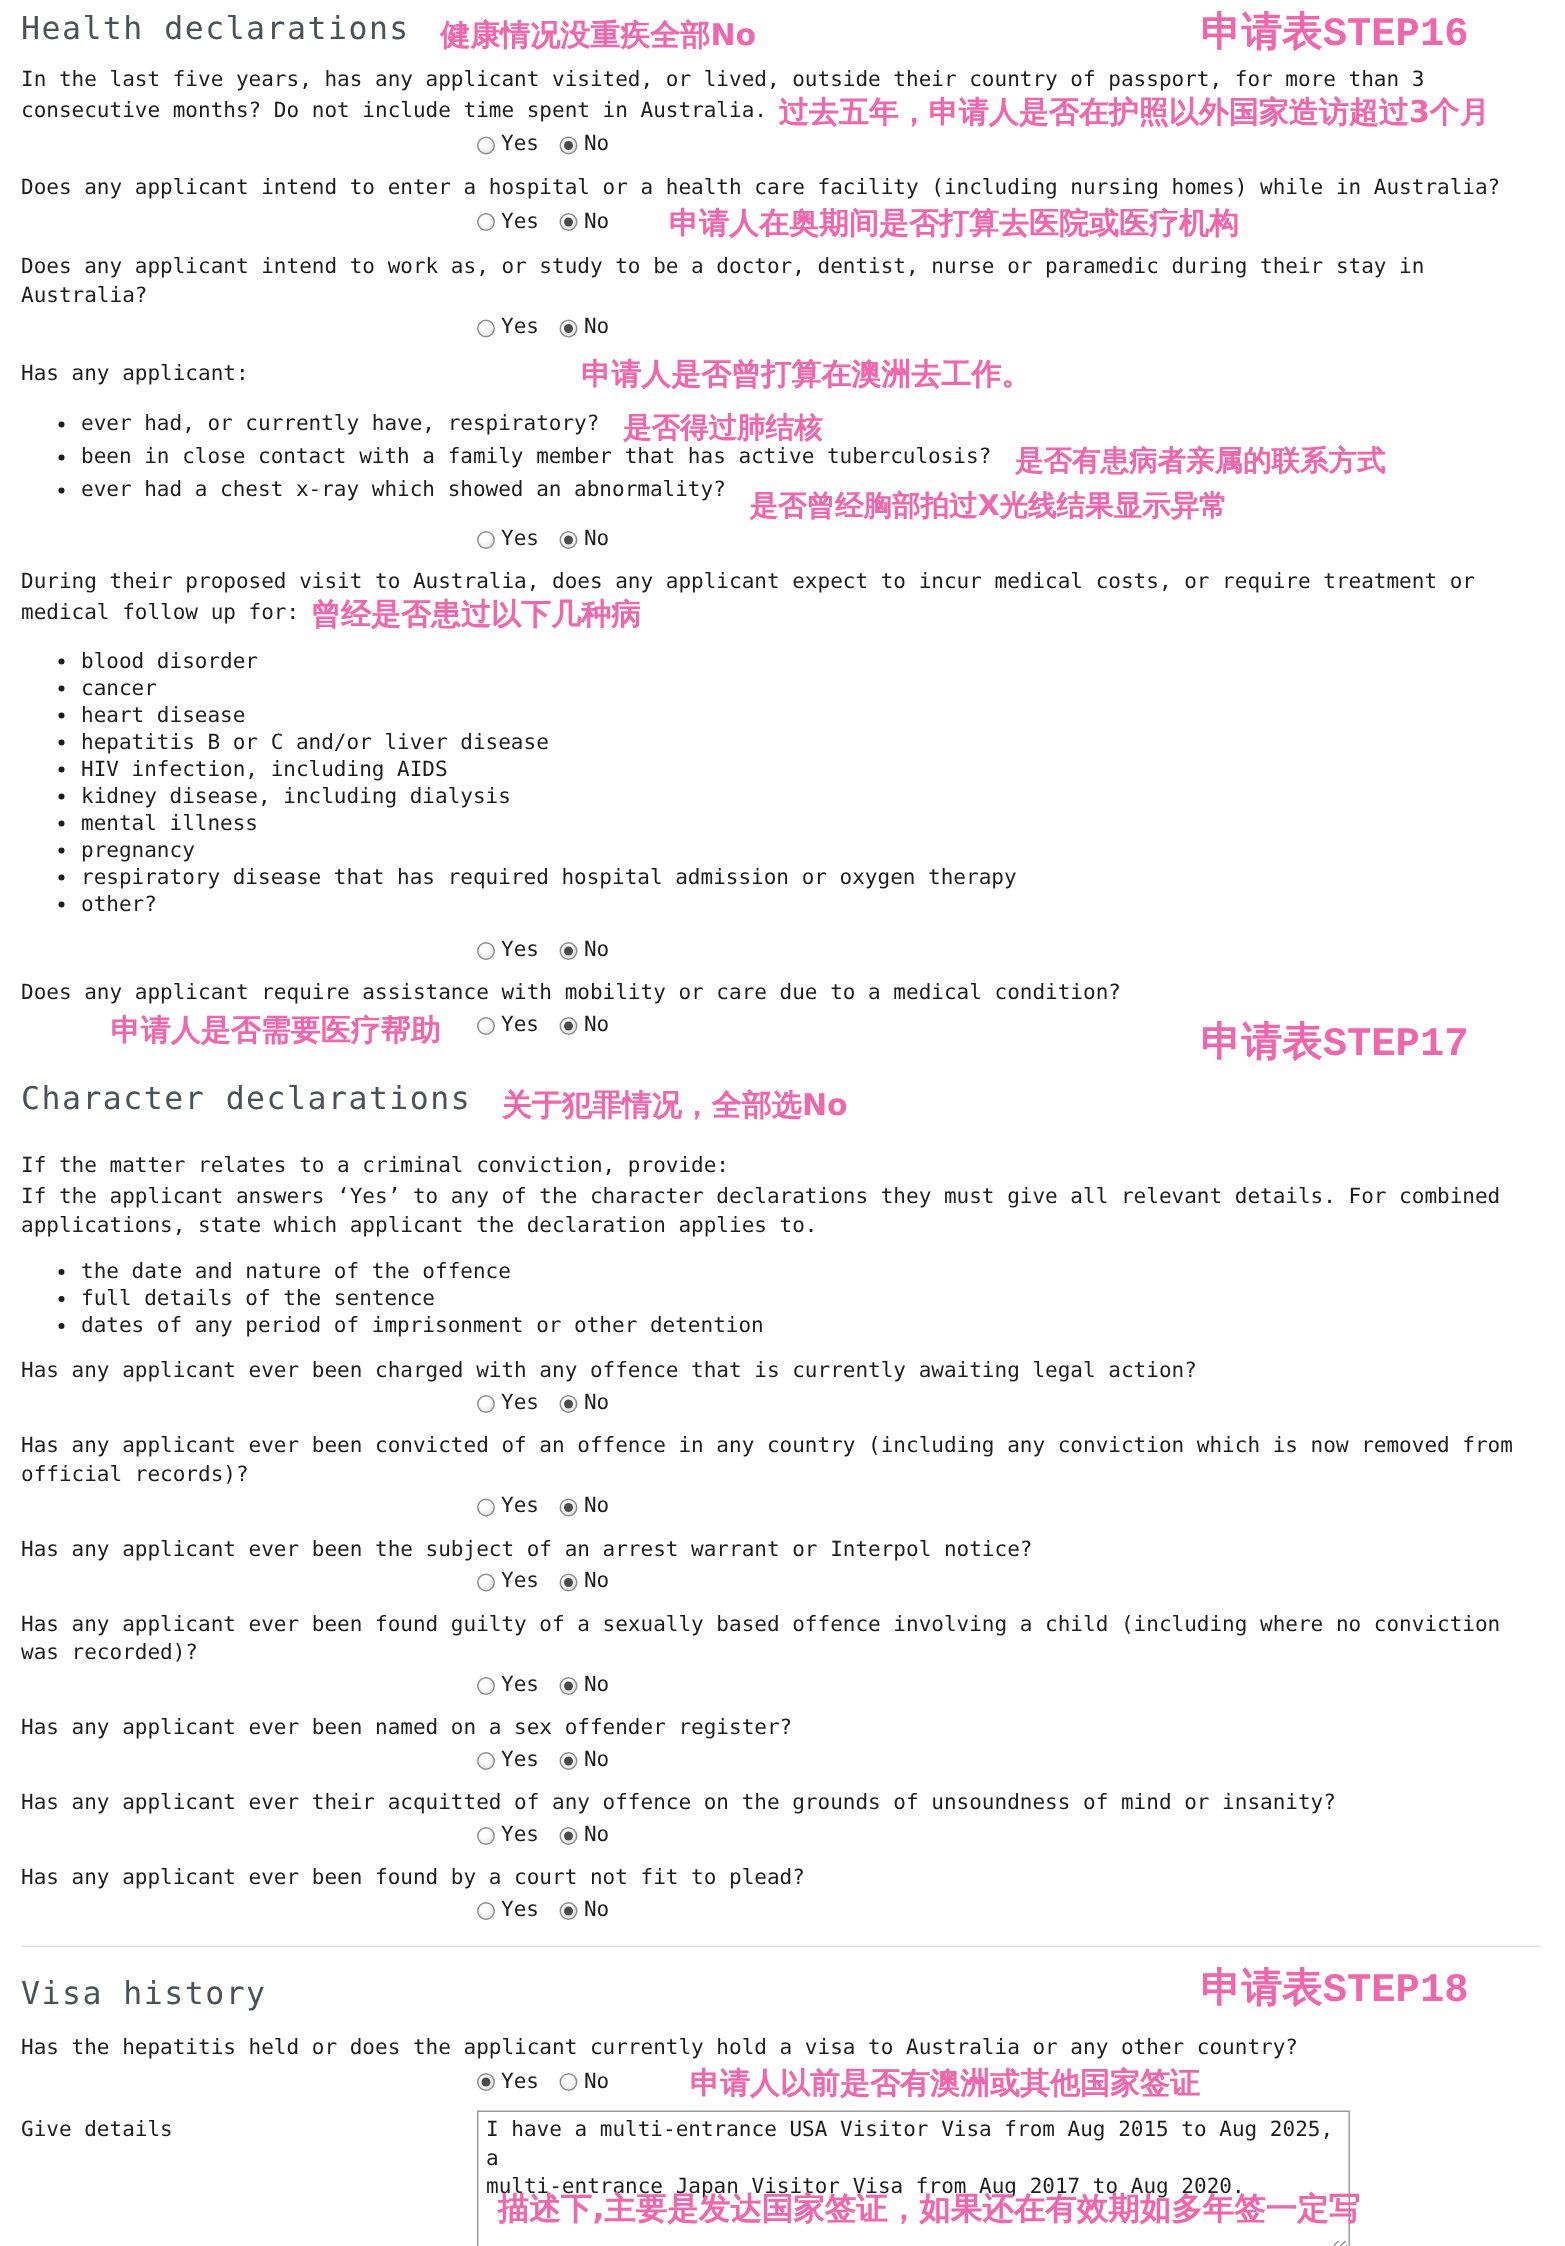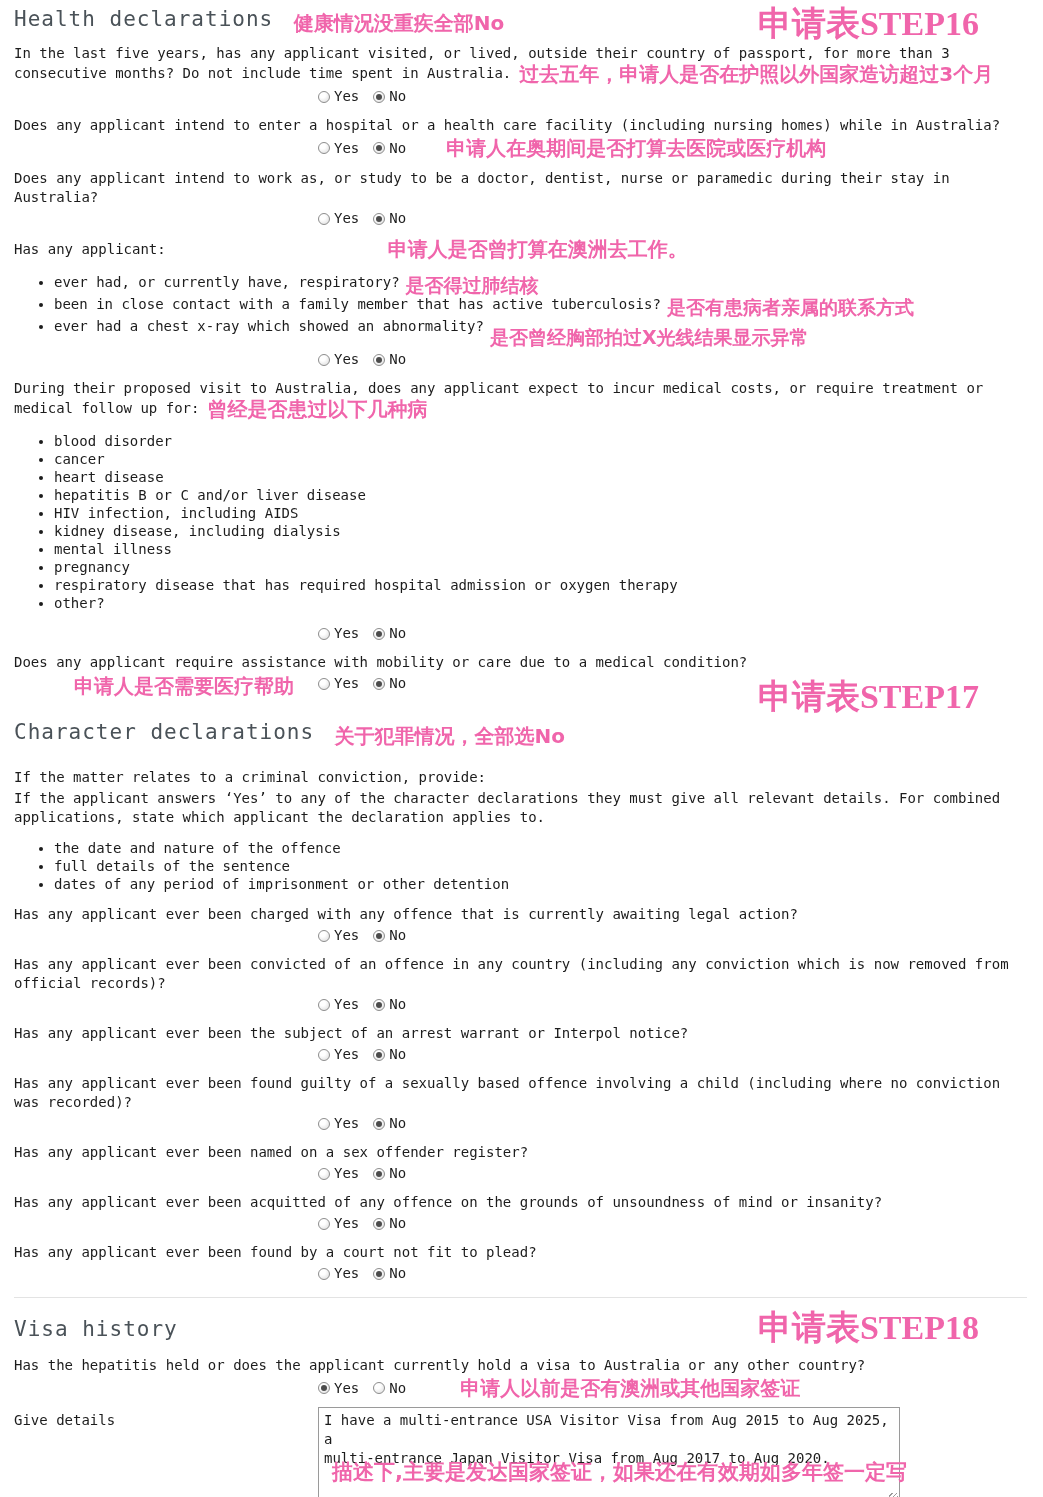--- a/index.html
+++ b/index.html
@@ -20,22 +20,22 @@
     margin:0 0 8px 0;line-height:26px;letter-spacing:1px;display:inline-block;
     vertical-align:middle;
   }
   .note{
     font-family:"DejaVu Sans","Liberation Sans",sans-serif;
     color:var(--pink);font-weight:bold;font-size:20px;line-height:22px;
     white-space:nowrap;vertical-align:middle;
   }
   .note.small{font-size:19px;}
   .step-note{
-    font-family:Liberation Serif, serif;
-    color:var(--pink);font-weight:bold;font-size:34px;line-height:28px;
+    font-family:Liberation Mono, monospace;
+    color:var(--pink);font-weight:bold;font-size:27px;line-height:28px;
     position:absolute;right:48px;white-space:nowrap;
   }
   .q{margin:10px 0 0 0;max-width:1008px;}
   .q .note{margin-left:8px;}
   .radio-row{
     margin:2px 0 8px 0;padding-left:304px;display:flex;align-items:center;
     position:relative;min-height:19px;text-align:right;
   }
   .radio{
     display:inline-block;width:12px;height:12px;border-radius:50%;
@@ -43,21 +43,21 @@
     margin-right:4px;flex:0 0 auto;position:relative;
   }
   .radio.checked::after{
     content:"";position:absolute;left:2px;top:2px;width:6px;height:6px;
     border-radius:50%;background:#4c4c4c;
   }
   .radio-label{margin-right:14px;}
   .radio-row .note{margin-left:26px;}
   ul{margin:12px 0 12px 0;padding-left:40px;}
   li{margin:0;line-height:18px;padding:0;}
-  li .note{margin-left:6px;position:relative;top:2px;}
+  li .note{margin-left:16px;position:relative;top:2px;}
   .lead-row{margin:10px 0 0 0;display:flex;align-items:center;}
   .lead-row .note{margin-left:222px;}
   .assist-row .note-left{position:absolute;left:34px;top:1px;}
   .seam{height:1px;background:#e3e3e3;margin:14px 0 0 0;}
   .section{position:relative;}
   .details-row{display:flex;align-items:flex-start;margin:4px 0 10px 0;position:relative;}
   .details-label{width:304px;flex:0 0 auto;padding-top:4px;}
   .ta-wrap{position:relative;display:inline-block;}
   textarea{
     width:582px;height:93px;resize:none;
@@ -211,21 +211,21 @@
     </div>
 
     <p class="q"><span>Has any applicant ever been named on a sex offender register?</span></p>
     <div class="radio-row">
       <span class="radio"></span>
         <span class="radio-label">Yes</span>
       <span class="radio checked"></span>
         <span class="radio-label">No</span>
     </div>
 
-    <p class="q"><span>Has any applicant ever been acquitted of any offence on the grounds of unsoundness of mind or insanity?</span></p>
+    <p class="q"><span>Has any applicant ever their acquitted of any offence on the grounds of unsoundness of mind or insanity?</span></p>
     <div class="radio-row">
       <span class="radio"></span>
         <span class="radio-label">Yes</span>
       <span class="radio checked"></span>
         <span class="radio-label">No</span>
     </div>
 
     <p class="q"><span>Has any applicant ever been found by a court not fit to plead?</span></p>
     <div class="radio-row">
       <span class="radio"></span>

